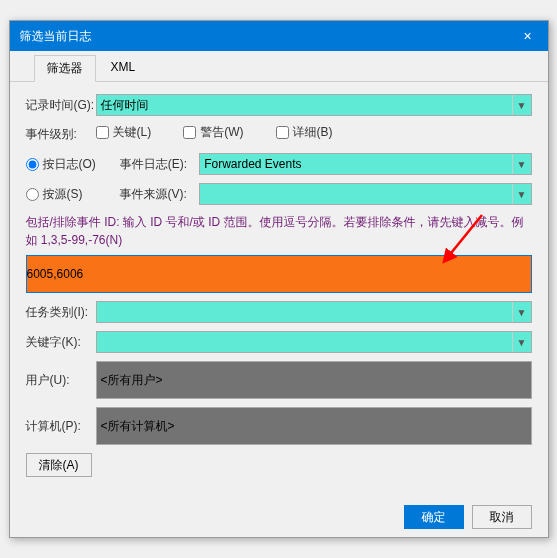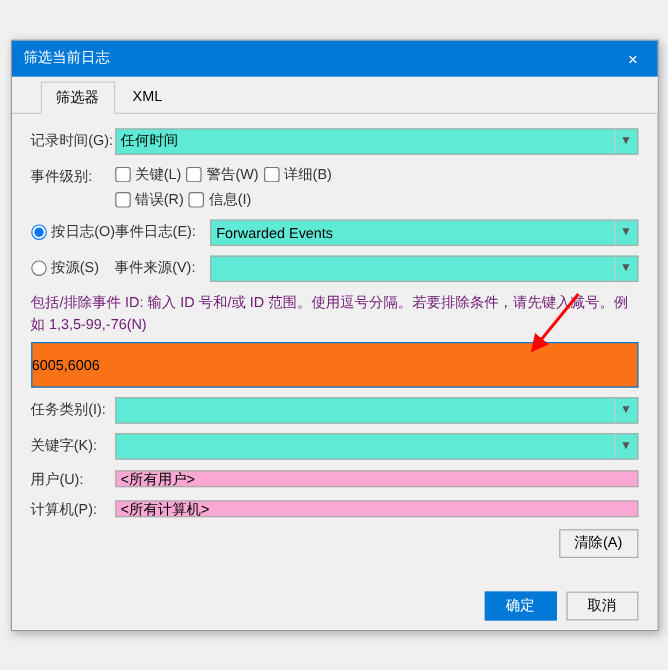--- a/index.html
+++ b/index.html
@@ -114,52 +114,53 @@
       color: #333;
       white-space: nowrap;
     }
     .checkbox-input {
       width: 13px;
       height: 13px;
       cursor: pointer;
     }
     .checkbox-row {
       display: flex;
-      gap: 4px;
+      gap: 32px;
     }
     .radio-label {
       font-size: 12px;
       color: #333;
     }
     .inline-label {
       font-size: 12px;
       color: #333;
       margin-right: 4px;
       white-space: nowrap;
+      margin-left: 24px;
     }
     .description-text {
       font-size: 12px;
       color: #701a75;
       line-height: 1.5;
       margin: 8px 0 6px 0;
     }
     .text-input {
       flex: 1;
       height: 38px;
       border: 1px solid #0078d7;
       background: #f97316;
       padding: 0 0;
       font-size: 12px;
       outline: none;
     }
     .text-input-normal {
       flex: 1;
-      height: 14px;
+      height: 38px;
       border: 1px solid #aaa;
-      background: #f9a8d4;
+      background: #737373;
       padding: 0 4px;
       font-size: 12px;
       outline: none;
     }
     .bottom-buttons {
       display: flex;
       justify-content: flex-end;
       gap: 8px;
       padding: 8px 16px;
       border-top: none;
@@ -178,21 +179,21 @@
       height: 24px;
       border: 1px solid #0078d7;
       background: #0078d7;
       color: white;
       font-size: 12px;
       cursor: pointer;
       padding: 0 12px;
     }
     .clear-row {
       display: flex;
-      justify-content: flex-end;
+      justify-content: flex-start;
       padding-right: 0;
       margin-bottom: 8px;
     }
   </style>
 </head>
 <body>
 
 <div class="dialog">
 
   <div class="titlebar">
@@ -231,30 +232,20 @@
           </label>
           <label class="checkbox-group">
             <input type="checkbox" class="checkbox-input" style="">
             <span class="checkbox-label">警告(W)</span>
           </label>
           <label class="checkbox-group">
             <input type="checkbox" class="checkbox-input" style="">
             <span class="checkbox-label">详细(B)</span>
           </label>
         </div>
-        <div class="checkbox-row">
-          <label class="checkbox-group">
-            <input type="checkbox" class="checkbox-input" style="">
-            <span class="checkbox-label">错误(R)</span>
-          </label>
-          <label class="checkbox-group">
-            <input type="checkbox" class="checkbox-input" style="">
-            <span class="checkbox-label">信息(I)</span>
-          </label>
-        </div>
       </div>
     </div>
 
     <div class="form-row" style="margin-top:6px;">
       <div style="display:flex; align-items:center; min-width:70px;">
         <input type="radio" name="logtype" checked="" style="cursor: pointer;">
         <label class="radio-label" style="margin-left:4px; font-size:12px; color:#333;">按日志(O)</label>
       </div>
       <div class="form-control-group">
         <span class="inline-label">事件日志(E):</span>

